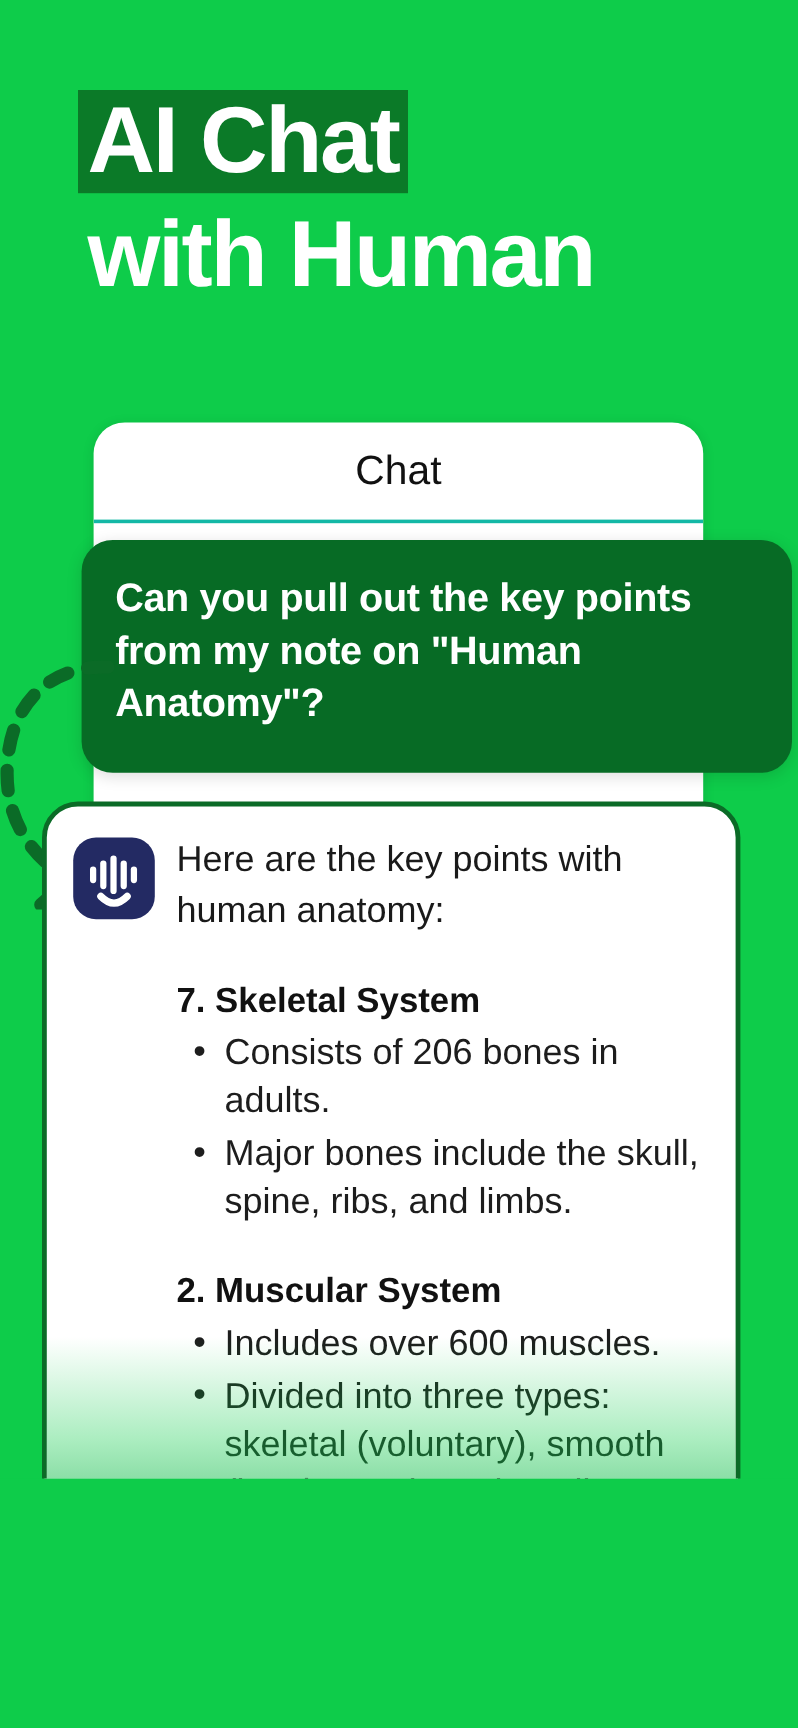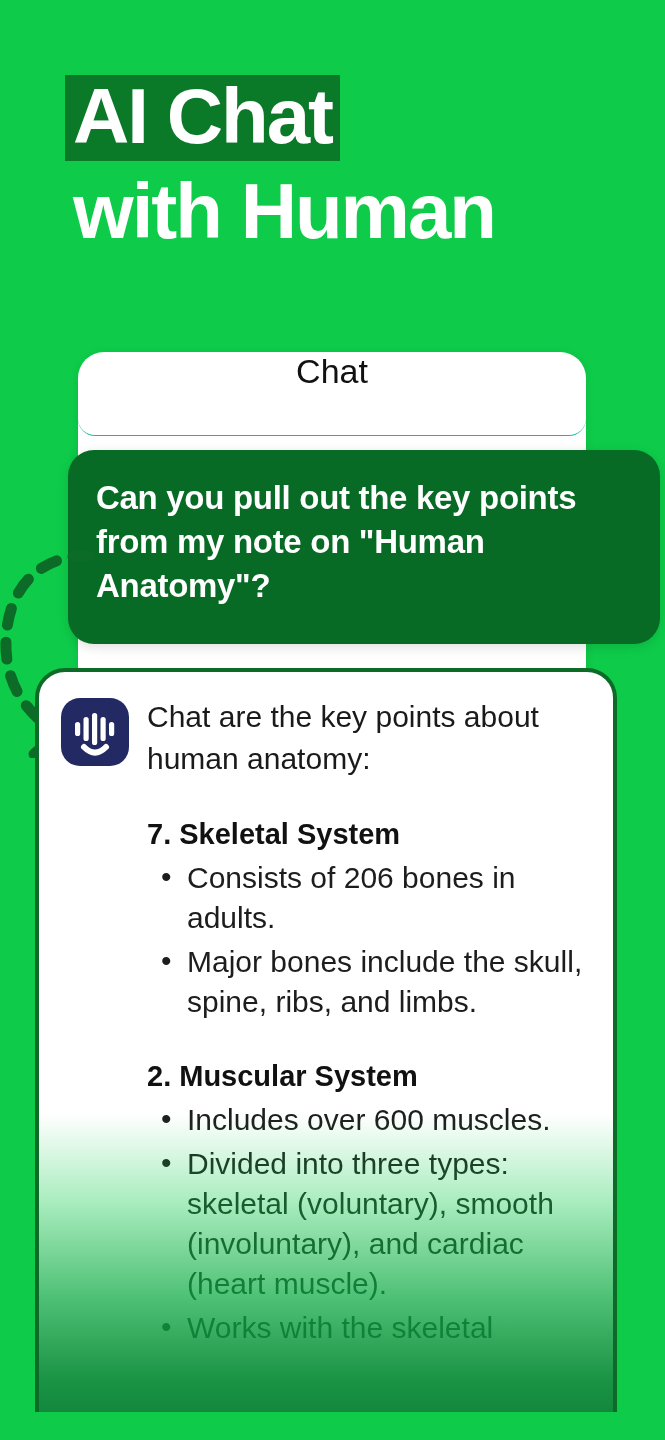--- a/index.html
+++ b/index.html
@@ -4,21 +4,21 @@
 <style>
   * { margin:0; padding:0; box-sizing:border-box; }
   html, body {
     width:665px; height:1440px;
     overflow:hidden;
     background:#0ecc4a;
     font-family:"Liberation Sans", sans-serif;
   }
   #root {
     position:relative;
-    width:665px; height:1412px;
+    width:665px; height:1232px;
     background:#0ecc4a;
     overflow:hidden;
   }
 
   
   .headline {
     position:absolute;
     left:65px; top:72px;
     width:590px;
   }
@@ -45,23 +45,23 @@
     left:78px; top:352px;
     width:508px; height:360px;
     background:#ffffff;
     border-radius:26px 26px 0 0;
     box-shadow:0 2px 10px rgba(0,0,0,.10);
     overflow:hidden;
   }
   .phone-header {
     height:84px;
     display:flex;
+    align-items:center;
     justify-content:center;
-    border-bottom:1px solid #14b8a6;
-    border-radius:17px;
+    border-bottom:3px solid #14b8a6;
   }
   .phone-title {
     font-size:34px;
     color:#111111;
     font-weight:400;
   }
 
   
   .user-bubble {
     position:absolute;
@@ -198,21 +198,21 @@
             <rect x="14" y="24" width="5.2" height="14" rx="2.6" fill="#ffffff"></rect>
             <rect x="22.5" y="19" width="5.2" height="24" rx="2.6" fill="#ffffff"></rect>
             <rect x="31" y="15" width="5.2" height="32" rx="2.6" fill="#ffffff"></rect>
             <rect x="39.5" y="19" width="5.2" height="24" rx="2.6" fill="#ffffff"></rect>
             <rect x="48" y="24" width="5.2" height="14" rx="2.6" fill="#ffffff"></rect>
             <path d="M23 49 Q34 60 45 49" fill="none" stroke="#ffffff" stroke-width="6" stroke-linecap="round"></path>
           </svg>
         </div>
 
         <div class="assistant-body">
-          <div class="intro">Chat are the key points about human anatomy:</div>
+          <div class="intro">Here are the key points with human anatomy:</div>
 
           <div class="section-title">7. Skeletal System</div>
           <ul class="points">
             <li>Consists of 206 bones in adults.</li>
             <li>Major bones include the skull, spine, ribs, and limbs.</li>
           </ul>
 
           <div class="section-title">2. Muscular System</div>
           <ul class="points">
             <li>Includes over 600 muscles.</li>

